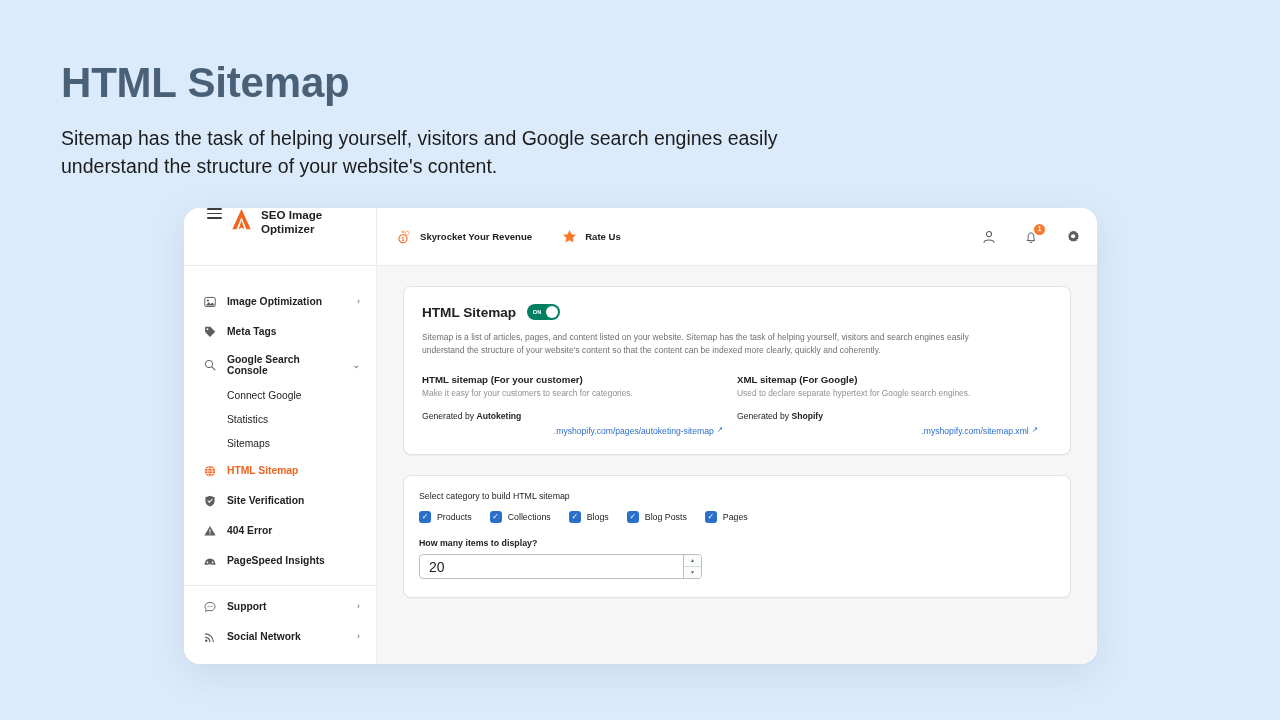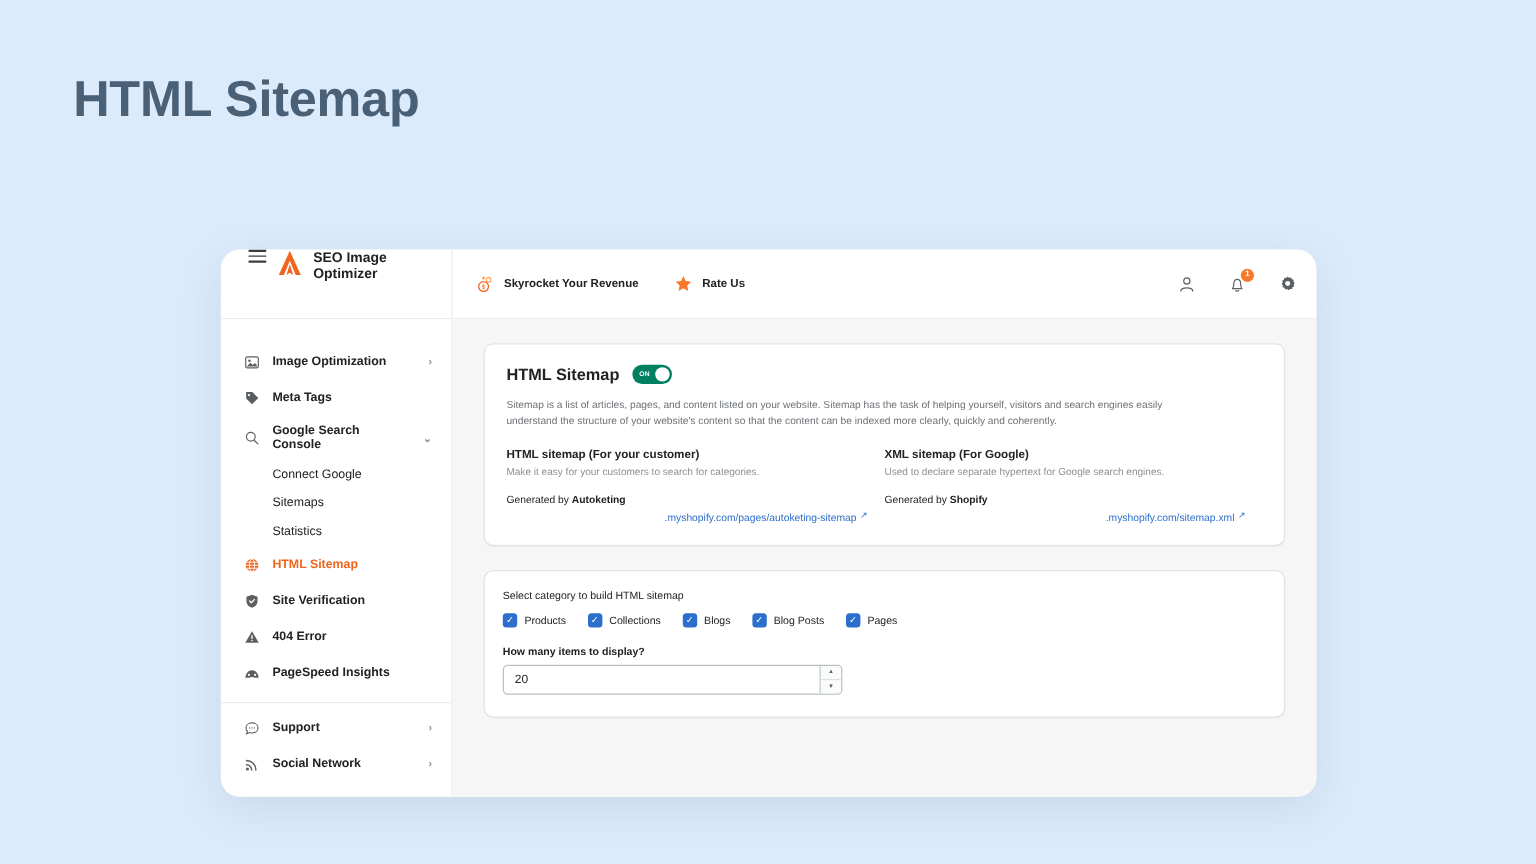--- a/index.html
+++ b/index.html
@@ -180,21 +180,21 @@
     color: #fff; font-size: 8px; line-height: 1;
   }
   .cb-label { font-size: 8.8px; color: #202223; }
   #items-label { margin-top: 15px; font-size: 8.8px; color: #202223; font-weight: bold; }
   #number-wrap {
     margin-top: 6px; width: 283px; height: 25px;
     border: 1px solid #babfc3; border-radius: 4px; background: #fff;
     display: flex; align-items: center; overflow: hidden;
   }
   #number-input {
-    flex: 1; border: 0; outline: 0; font-size: 10px; color: #202223;
+    flex: 1; border: 0; outline: 0; font-size: 14px; color: #202223;
     padding-left: 9px; font-family: "Liberation Sans", sans-serif; background: transparent;
   }
   #spinner {
     width: 18px; height: 100%; display: flex; flex-direction: column;
     border-left: 1px solid #babfc3;
   }
   .spin-btn {
     flex: 1; display: flex; align-items: center; justify-content: center;
     background: #fafbfb; cursor: pointer; color: #5c5f62; font-size: 5px; line-height: 1;
   }
@@ -202,20 +202,21 @@
   svg { display: block; }
 </style>
 </head>
 <body>
 
 <div id="stage">
   <div id="blue-blob"></div>
 
   <div id="headline">
     <div id="page-title">HTML Sitemap</div>
+    <div id="page-subtitle">Sitemap has the task of helping yourself, visitors and Google search engines easily understand the structure of your website's content.</div>
   </div>
 
   <div id="app-window">
 
     <div id="topbar">
       <div id="topbar-left">
         <div class="hamburger">
             <i></i>
             <i></i>
             <i></i>
@@ -302,22 +303,22 @@
             <svg width="14" height="14" viewBox="0 0 20 20">
                 <circle cx="8.6" cy="8.6" r="5.2" fill="none" stroke="#5c5f62" stroke-width="1.4"></circle>
                 <path d="M12.6 12.6 L17 17" stroke="#5c5f62" stroke-width="1.5" stroke-linecap="round"></path>
               </svg>
           </span>
           <span class="nav-label">Google Search Console</span>
           <span class="chev">⌄</span>
         </div>
 
         <div class="nav-sub">Connect Google</div>
+        <div class="nav-sub">Statistics</div>
         <div class="nav-sub">Sitemaps</div>
-        <div class="nav-sub">Statistics</div>
 
         <div class="nav-item active">
           <span class="nav-ico">
             <svg width="14" height="14" viewBox="0 0 20 20">
                 <circle cx="10" cy="10" r="7.4" fill="#f0641e"></circle>
                 <ellipse cx="10" cy="10" rx="3.1" ry="7.4" fill="none" stroke="#fff" stroke-width="1.1"></ellipse>
                 <path d="M2.8 10 H17.2 M3.8 6.4 H16.2 M3.8 13.6 H16.2" stroke="#fff" stroke-width="1.1"></path>
               </svg>
           </span>
           <span class="nav-label">HTML Sitemap</span>

